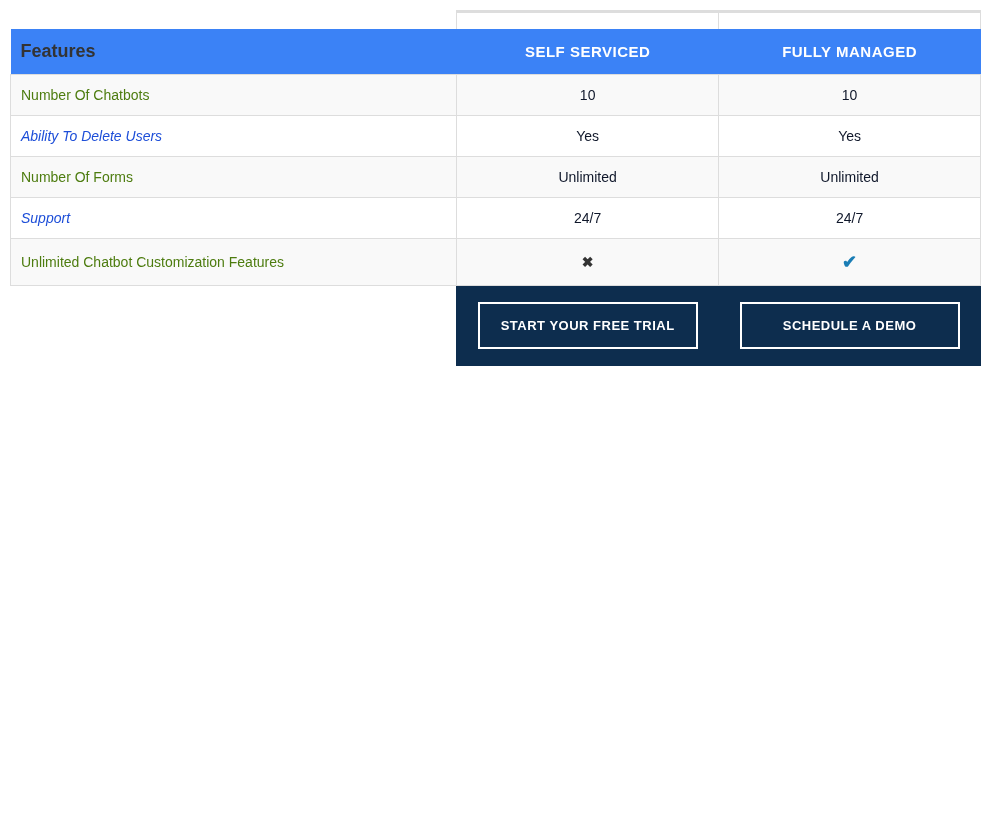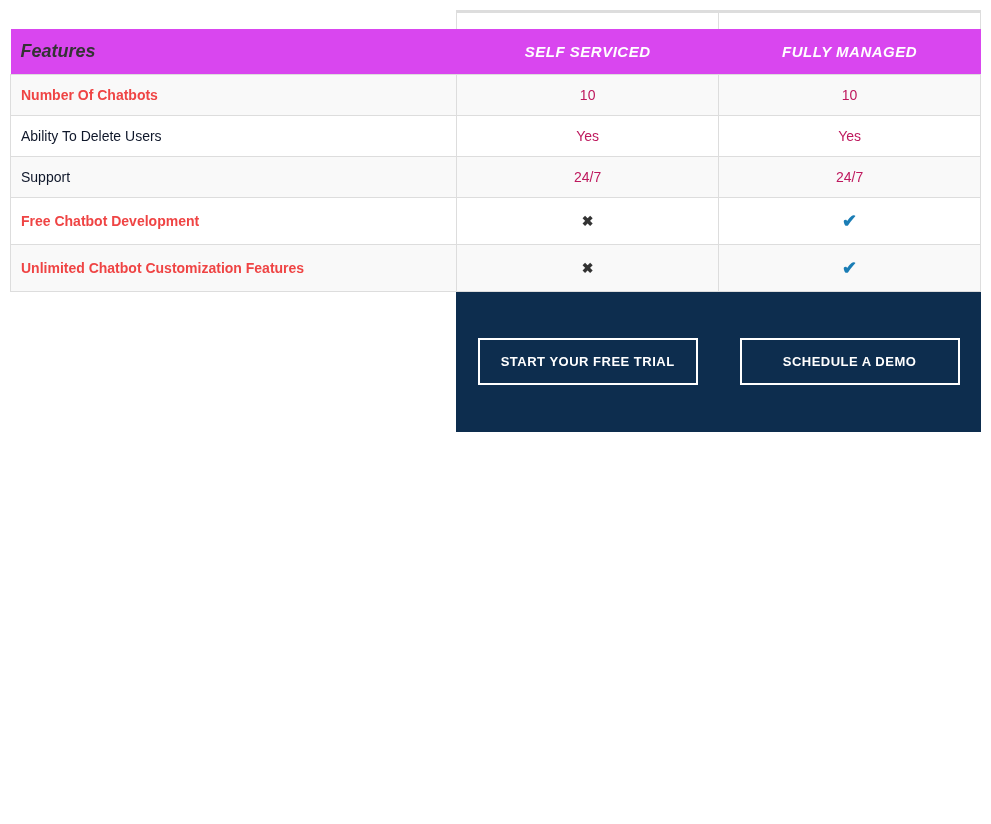--- a/index.html
+++ b/index.html
@@ -27,23 +27,22 @@
 
     
     .comparison-table td:first-child,
     .comparison-table th:first-child {
       text-align: left;
       width: 46%;
     }
 
     
     .header-row th {
-      background: #d946ef;
+      background: #3b82f6;
       border: none;
-      font-style: italic;
     }
 
     .plan-header {
       background: #0d2d4e;
       color: #fff;
       font-weight: bold;
       font-size: 15px;
       letter-spacing: 0.5px;
       padding: 18px 10px;
       border: 1px solid #ddd;
@@ -60,32 +59,33 @@
     
     .comparison-table tbody tr:nth-child(odd) {
       background: #f9f9f9;
     }
     .comparison-table tbody tr:nth-child(even) {
       background: #fff;
     }
 
     
     .feature-name {
-      color: #ef4444;
-      font-weight: bold;
+      color: #4d7c0f;
+      font-weight: normal;
       text-align: right;
     }
     .feature-name-black {
-      color: #0f172a;
+      color: #1d4ed8;
       font-weight: normal;
+      font-style: italic;
     }
 
     
     .value-cell {
-      color: #be185d;
+      color: #0f172a;
       font-size: 14px;
     }
     .value-cell.blue-link {
       color: #1a7db5;
     }
 
     
     .check-icon {
       color: #1a7db5;
       font-size: 18px;
@@ -94,21 +94,21 @@
     .cross-icon {
       color: #333;
       font-size: 14px;
       font-weight: bold;
     }
 
     
     .cta-row td {
       background: #0d2d4e;
       border: 1px solid #0d2d4e;
-      padding: 46px 20px;
+      padding: 16px 20px;
     }
     .cta-row td:first-child {
       background: #fff;
       border: none;
     }
 
     .cta-button {
       display: inline-block;
       border: 2px solid #fff;
       color: #fff;
@@ -157,28 +157,28 @@
         <td><span class="feature-name">Number Of Chatbots</span></td>
         <td class="value-cell">10</td>
         <td class="value-cell">10</td>
       </tr>
       <tr>
         <td><span class="feature-name-black">Ability To Delete Users</span></td>
         <td class="value-cell">Yes</td>
         <td class="value-cell">Yes</td>
       </tr>
       <tr>
+        <td><span class="feature-name">Number Of Forms</span></td>
+        <td class="value-cell">Unlimited</td>
+        <td class="value-cell">Unlimited</td>
+      </tr>
+      <tr>
         <td><span class="feature-name-black">Support</span></td>
         <td class="value-cell">24/7</td>
         <td class="value-cell">24/7</td>
-      </tr>
-      <tr>
-        <td><span class="feature-name">Free Chatbot Development</span></td>
-        <td><span class="cross-icon">✖</span></td>
-        <td><span class="check-icon">✔</span></td>
       </tr>
       <tr>
         <td><span class="feature-name">Unlimited Chatbot Customization Features</span></td>
         <td><span class="cross-icon">✖</span></td>
         <td><span class="check-icon">✔</span></td>
       </tr>
       <tr class="cta-row">
         <td></td>
         <td><button class="cta-button">START YOUR FREE TRIAL</button></td>
         <td><button class="cta-button">SCHEDULE A DEMO</button></td>

